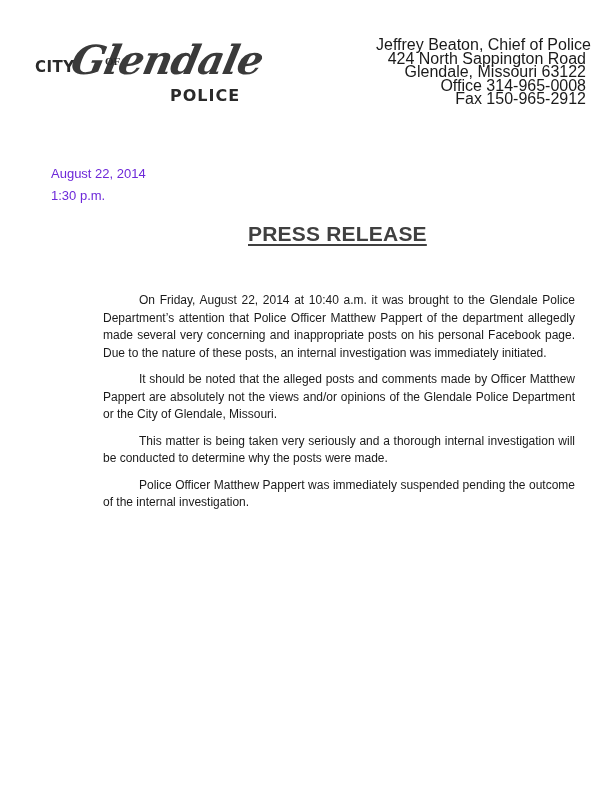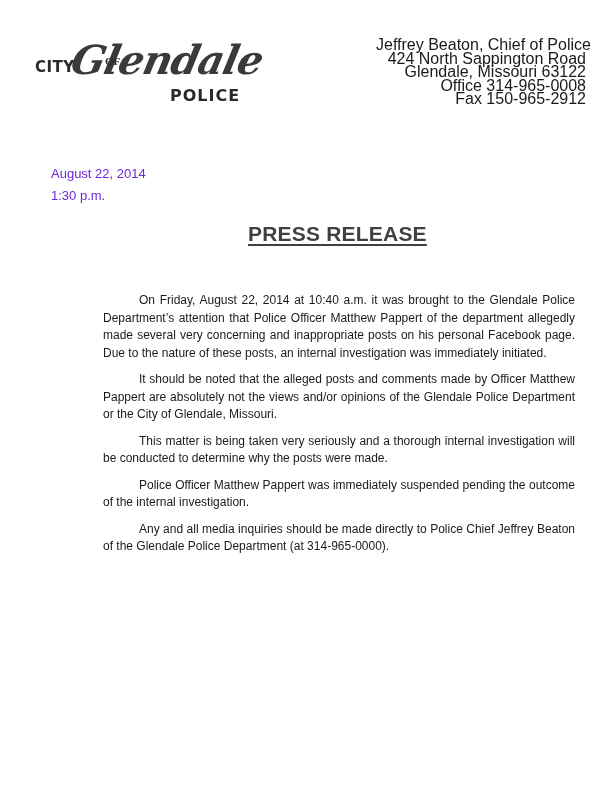--- a/index.html
+++ b/index.html
@@ -54,14 +54,13 @@
   <div>1:30 p.m.</div>
 </div>
 
 <div class="title">PRESS RELEASE</div>
 
 <div class="body">
   <p>On Friday, August 22, 2014 at 10:40 a.m. it was brought to the Glendale Police Department’s attention that Police Officer Matthew Pappert of the department allegedly made several very concerning and inappropriate posts on his personal Facebook page.  Due to the nature of these posts, an internal investigation was immediately initiated.</p>
   <p>It should be noted that the alleged posts and comments made by Officer Matthew Pappert are absolutely not the views and/or opinions of the Glendale Police Department or the City of Glendale, Missouri.</p>
   <p>This matter is being taken very seriously and a thorough internal investigation will be conducted to determine why the posts were made.</p>
   <p>Police Officer Matthew Pappert was immediately suspended pending the outcome of the internal investigation.</p>
-  <p>Any and all media inquiries should be made directly to Police Chief Jeffrey Beaton of the Glendale Police Department (at 314-965-0000).</p>
 </div>
 
 </body></html>

